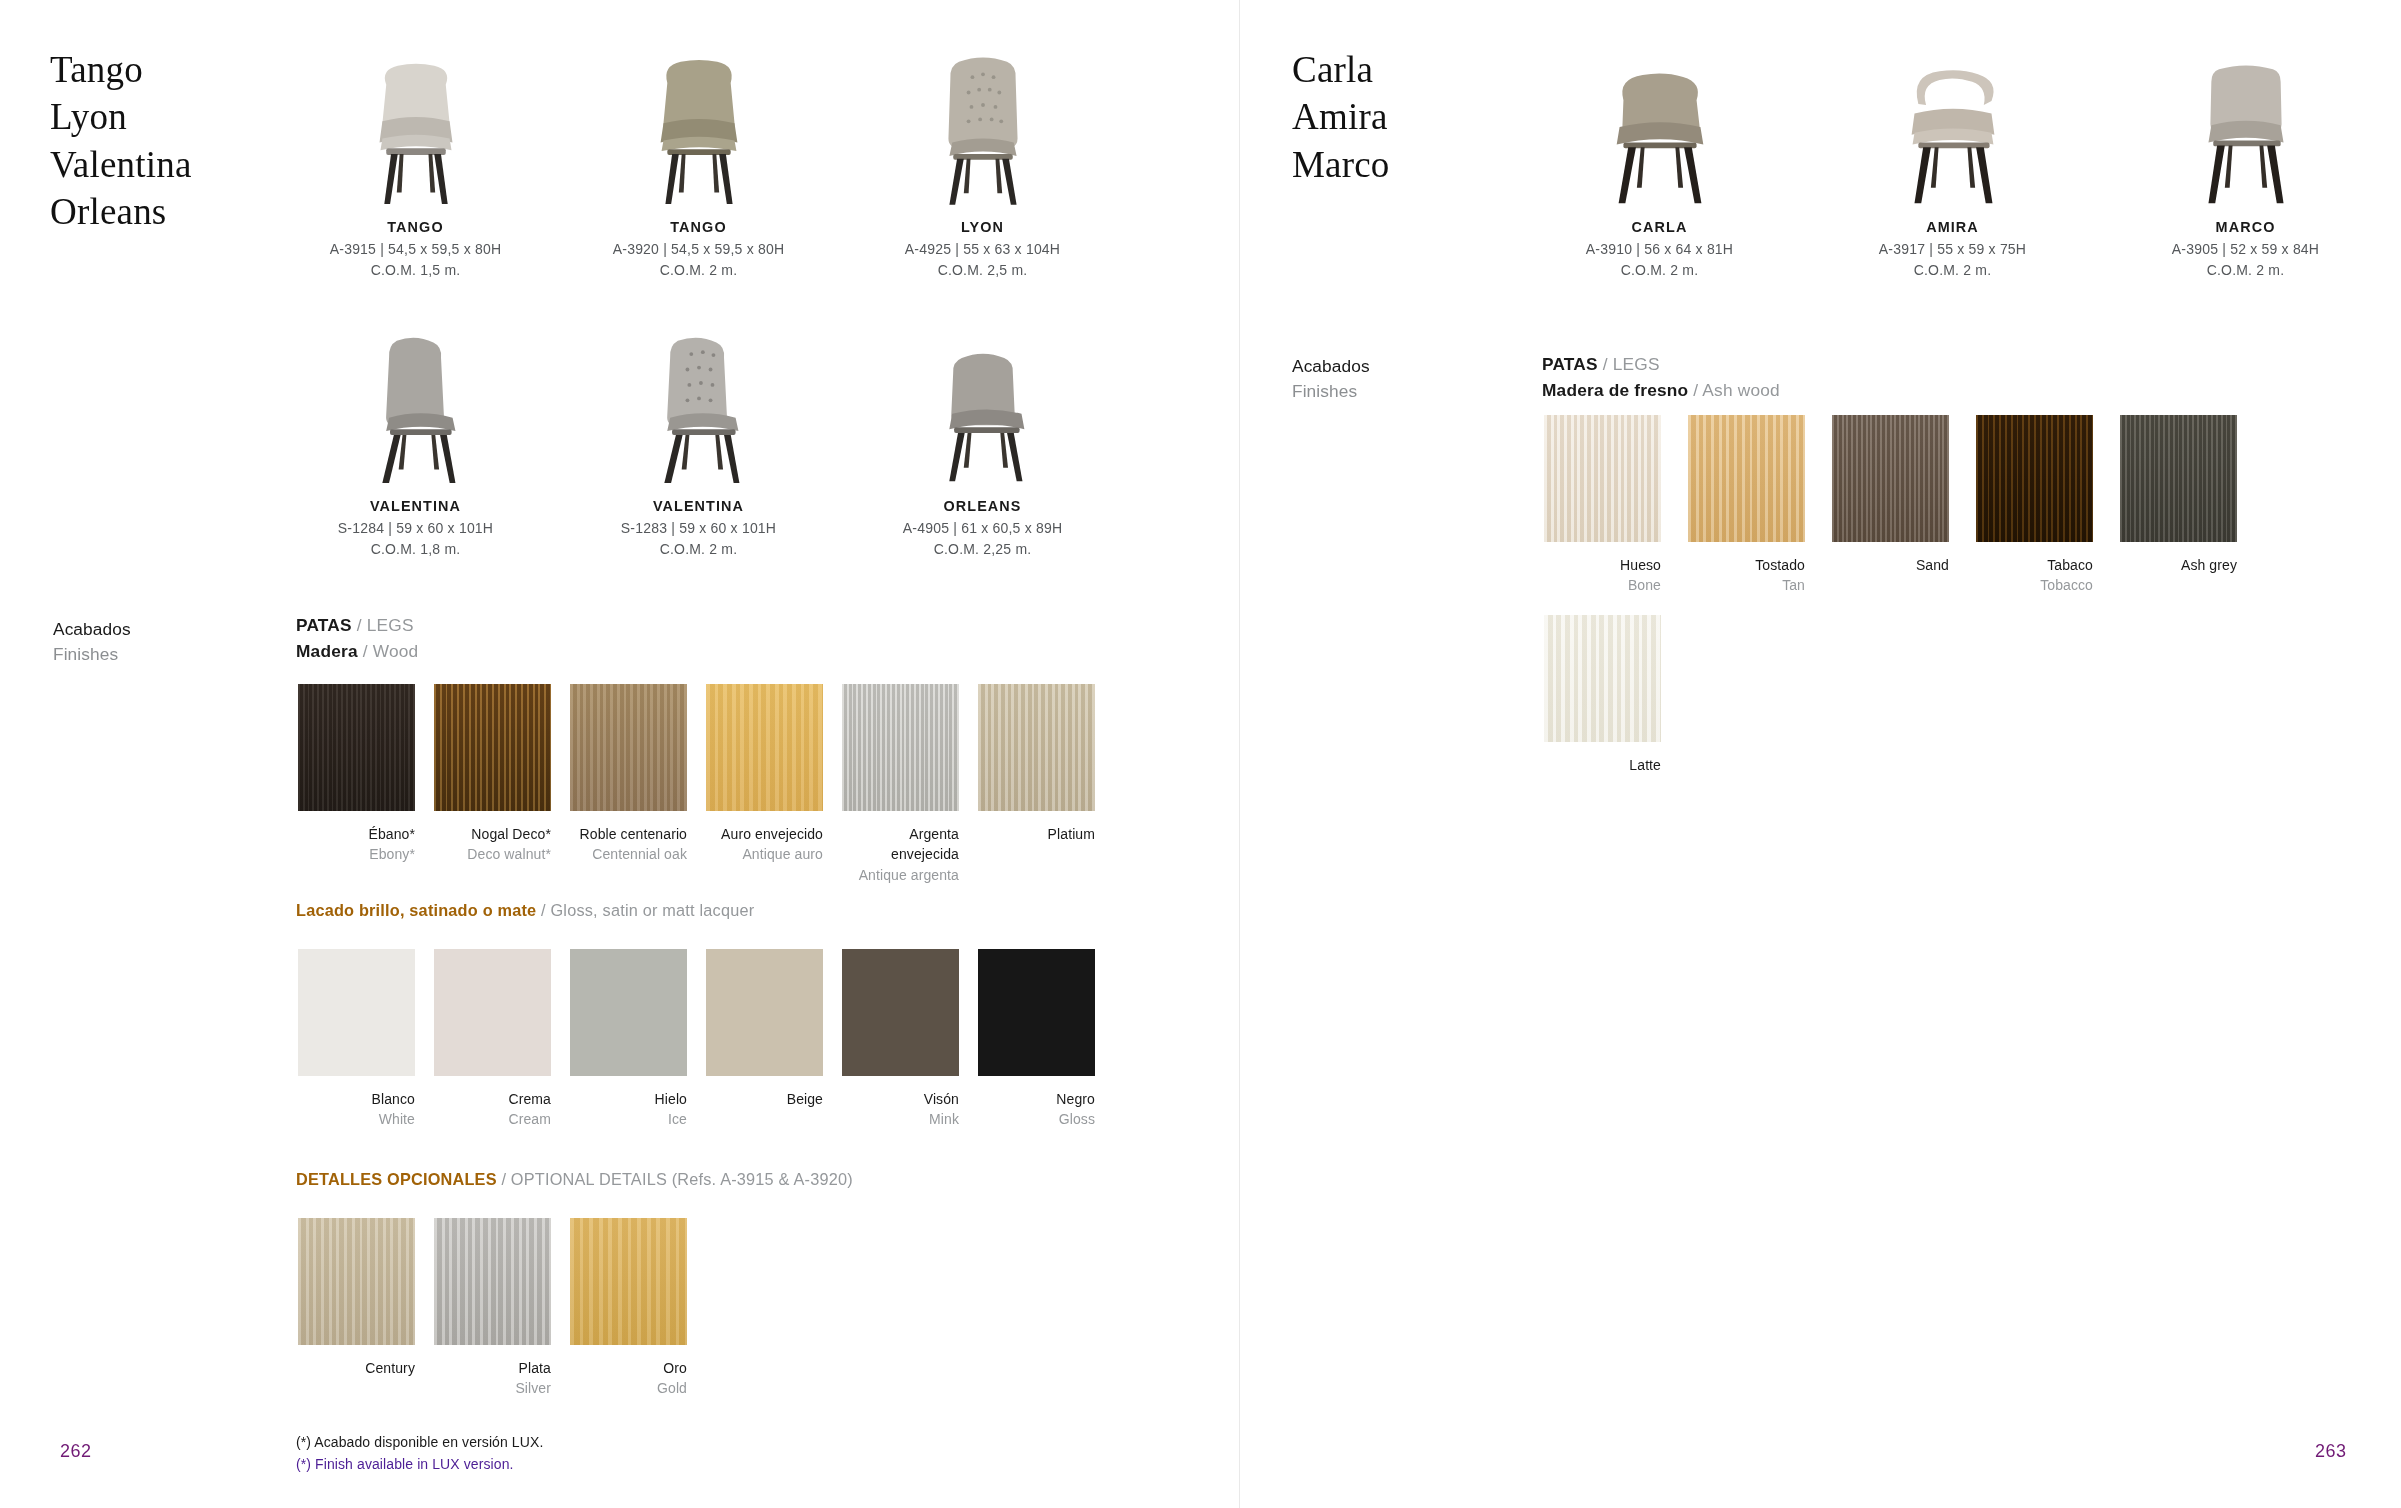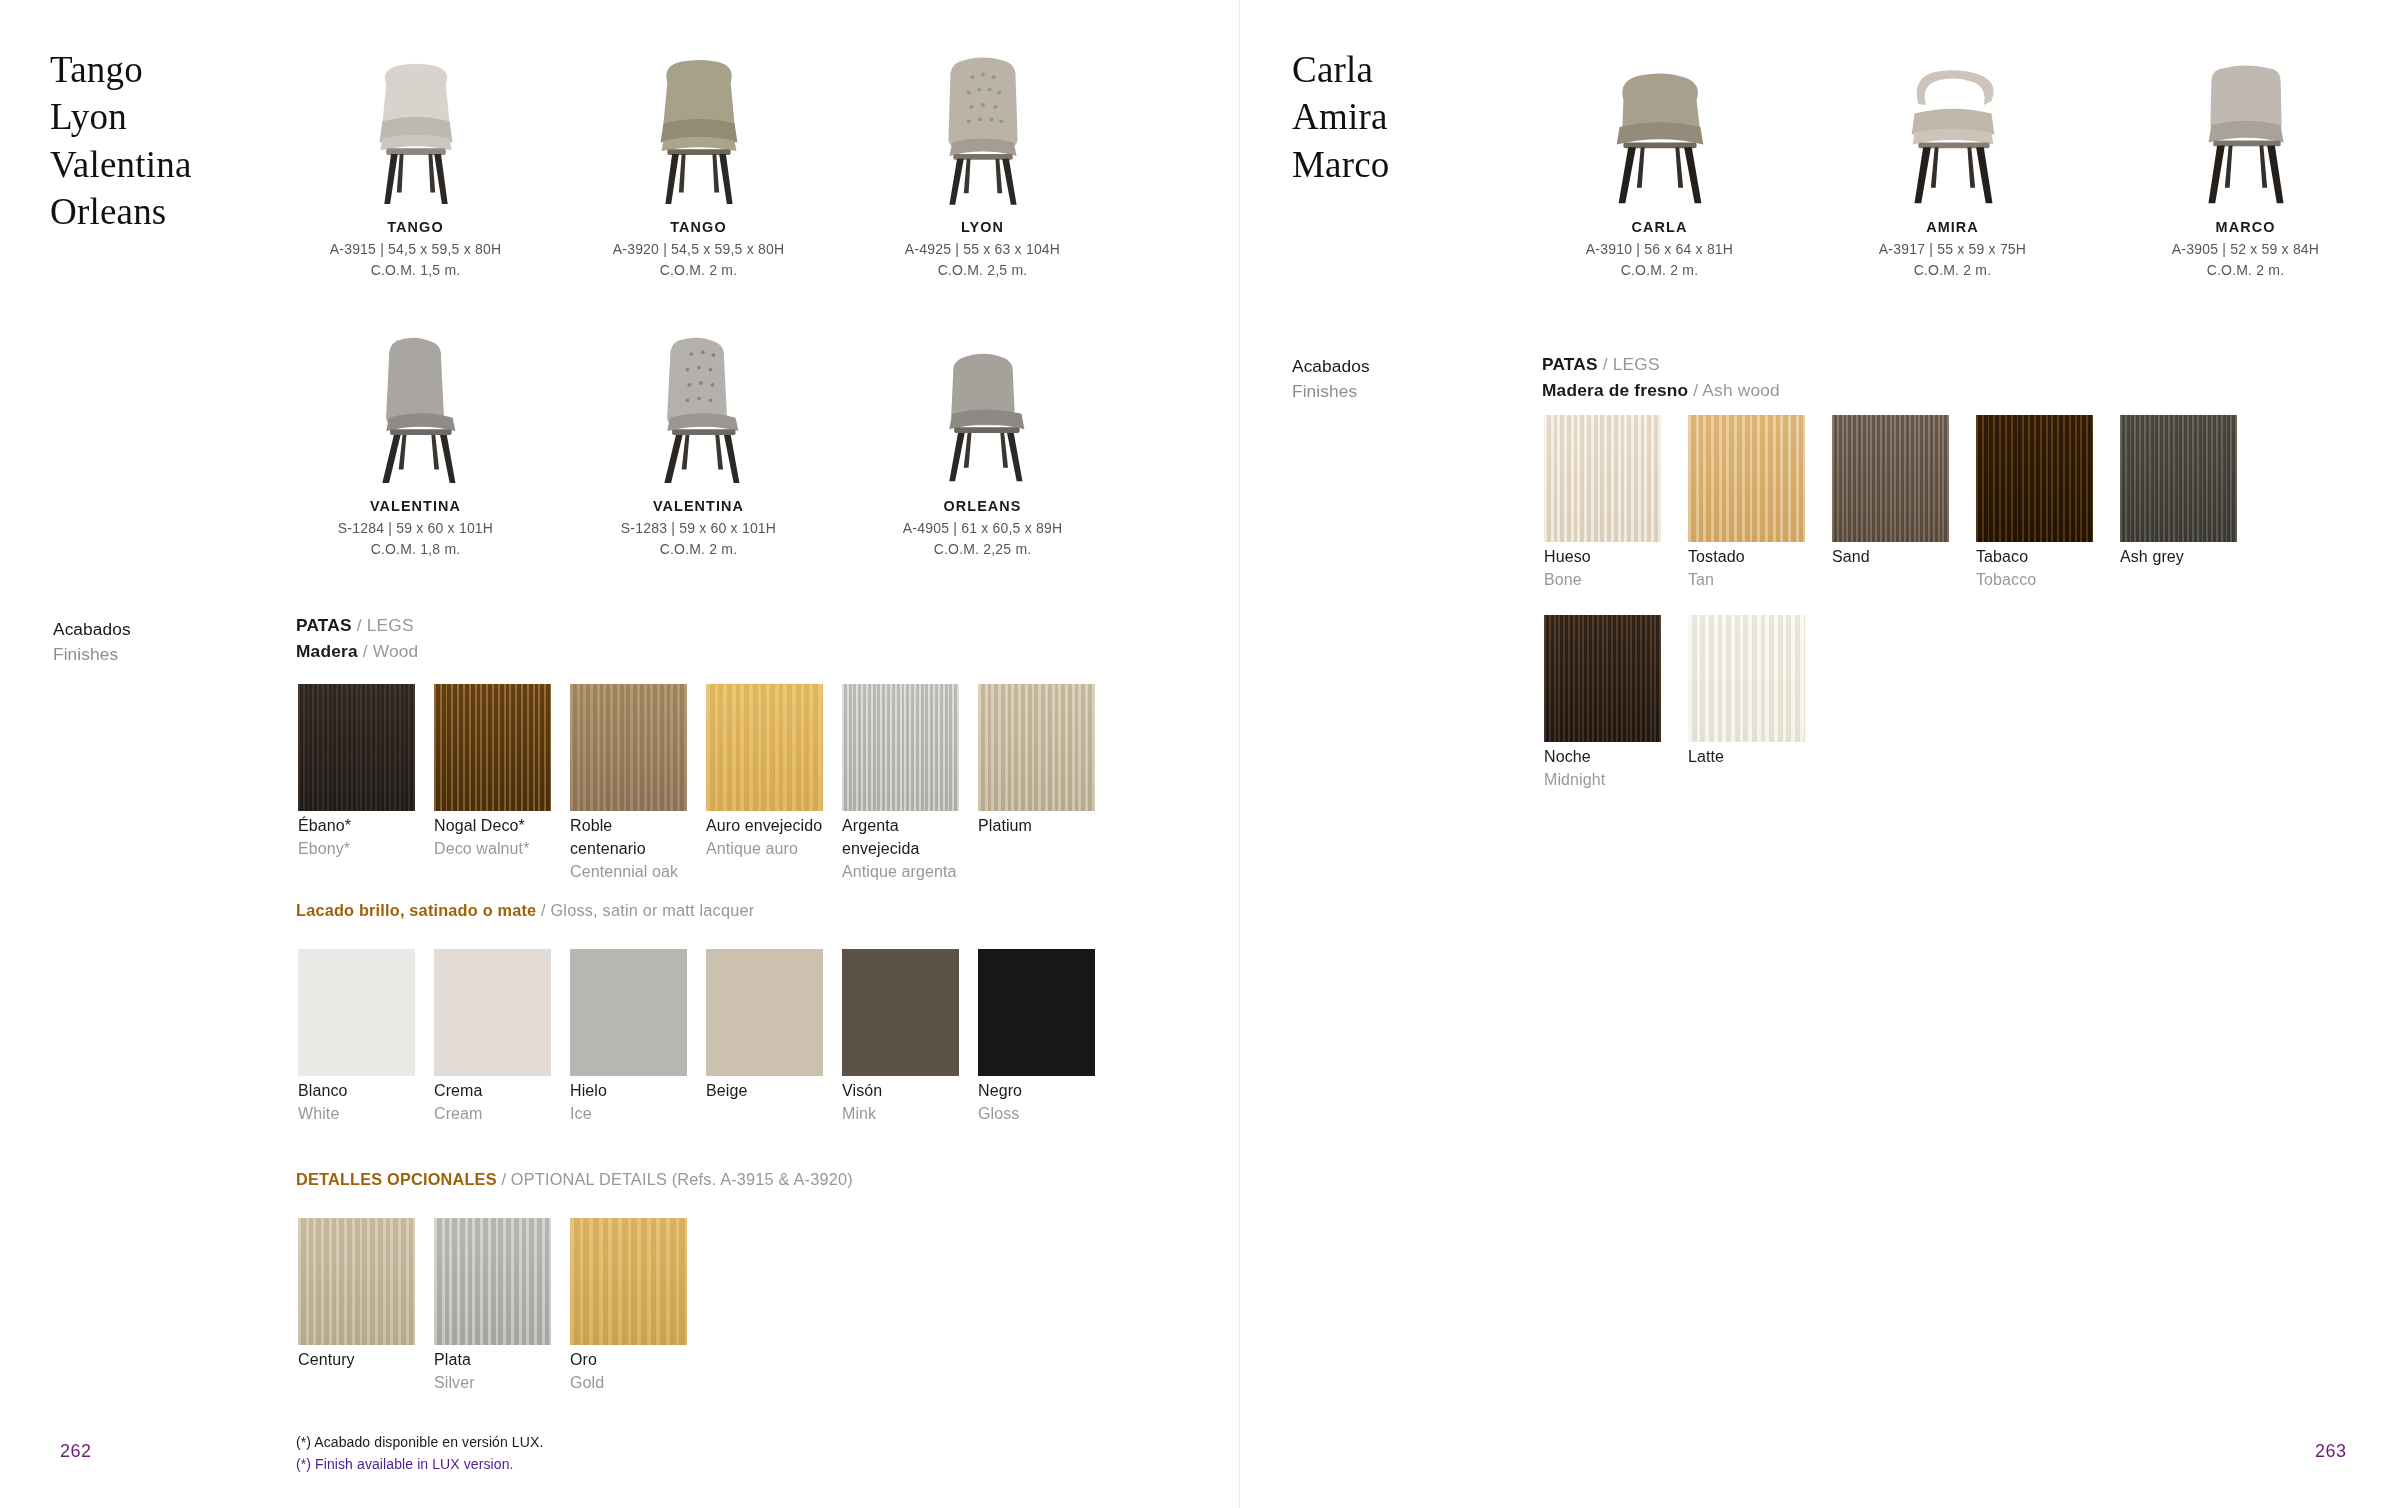--- a/index.html
+++ b/index.html
@@ -54,22 +54,22 @@
   .sub-head span{color:#95989b;font-weight:400;}
 
   
   .swatch-row{position:absolute;display:flex;}
   .swatch{position:relative;}
   .swatch .chip{
     width:117px;height:127px;display:block;
     background-color:#ccc;background-repeat:no-repeat;background-size:cover;
   }
   .swatch .lab{
-    text-align:left;width:117px;margin-top:3px;
-    font-size:16px;line-height:1.45;letter-spacing:0.1px;
+    text-align:right;width:117px;margin-top:13px;
+    font-size:14px;line-height:1.45;letter-spacing:0.1px;
   }
   .swatch .lab .es{display:block;color:#1a1a1a;font-weight:400;}
   .swatch .lab .en{display:block;color:#96999c;font-weight:400;}
 
   
 
   
   .folio{
     position:absolute;font-size:18px;color:#701a75;letter-spacing:0.5px;font-weight:400;
   }
@@ -500,29 +500,20 @@
       <div class="lab">
           <span class="es">Ash grey</span>
           <span class="en"></span>
         </div>
     </div>
   </div>
 
   <div class="swatch-row" style="left:1544px;top:615px;gap:27px;">
     <div class="swatch">
       <span class="chip" style="background-image:
-        repeating-linear-gradient(90deg, rgba(255,255,255,.07) 0 1.9px, rgba(0,0,0,.30) 1.9px 4.8px),
-        linear-gradient(180deg,#45301f,#2f2015);"></span>
-      <div class="lab">
-          <span class="es">Noche</span>
-          <span class="en">Midnight</span>
-        </div>
-    </div>
-    <div class="swatch">
-      <span class="chip" style="background-image:
         repeating-linear-gradient(90deg, rgba(255,255,255,.5) 0 3.8px, rgba(215,210,190,.35) 3.8px 8.6px),
         linear-gradient(180deg,#f3f1e8,#eae7db);"></span>
       <div class="lab">
           <span class="es">Latte</span>
           <span class="en"></span>
         </div>
     </div>
   </div>
 
   <div class="folio" style="left:2315px;top:1441px;">263</div>

